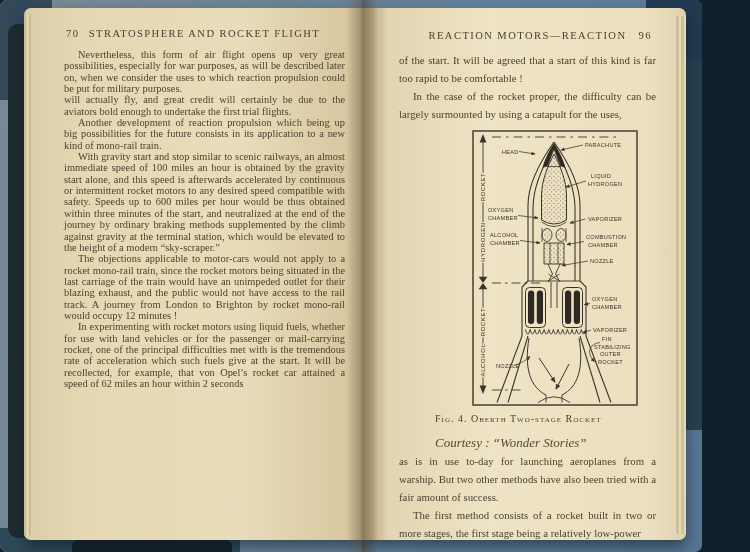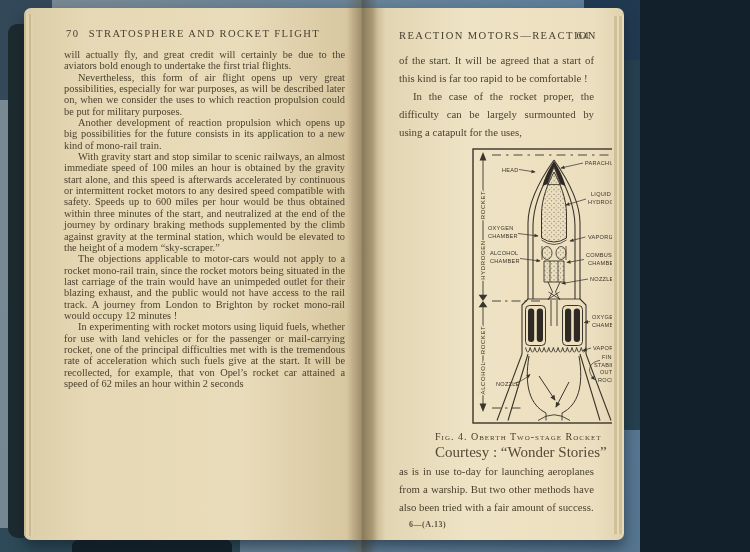--- a/index.html
+++ b/index.html
@@ -1,18 +1,18 @@
 <!DOCTYPE html>
 <html><head>
 <meta charset="utf-8">
 <style>
   html,body{margin:0;padding:0;background:#11202a;}
-  .photo{position:relative;width:640px;height:552px;overflow:hidden;
+  .photo{position:relative;width:702px;height:552px;overflow:hidden;
     background:linear-gradient(103deg,#7b8a93 0%,#6d8494 32%,#61809a 65%,#557590 100%);
-    font-family:"Liberation Serif",serif;}
+    font-family:"Liberation Serif",serif;border-radius:7px;}
   
   .patch{position:absolute;}
   .patch-tl{left:0;top:0;width:52px;height:100px;background:#33495a;border-radius:0 0 34px 0;}
   .cover-left{left:8px;top:24px;bottom:14px;width:17px;background:#1d2b2f;border-radius:9px 3px 3px 10px;}
   .patch-tr{right:0;top:0;width:56px;height:128px;background:#223a51;border-radius:0 0 0 40px;}
   .cover-right{right:0;top:60px;width:20px;height:370px;background:#27404f;border-radius:4px 0 0 6px;}
   .patch-bl{left:0;bottom:0;width:240px;height:24px;background:#2e4a58;}
   .patch-bl2{left:72px;bottom:0;width:160px;height:12px;background:#13212a;border-radius:6px 6px 0 0;}
 
   .book{position:absolute;left:24px;right:16px;top:8px;bottom:12px;display:flex;
@@ -43,21 +43,21 @@
 
   .body-par{margin:0;font-size:10.4px;line-height:11.35px;text-align:justify;color:#4b4330;}
   .col-right .body-par{font-size:10.8px;line-height:18px;}
   .indent{text-indent:14px;}
 
   .figwrap{width:240px;margin:7px 0 0 36px;}
   .figbox{width:166px;height:276px;margin:0 auto;}
   .fig-svg{display:block;width:166px;height:276px;}
   .fig-caption{text-align:left;margin-top:7px;color:#473f2e;}
   .cap1{font-size:10px;font-variant:small-caps;letter-spacing:1px;}
-  .cap2{font-size:15px;margin-top:2px;color:#544b37;}
+  .cap2{font-size:13px;font-style:italic;margin-top:11px;color:#544b37;}
   .after-fig{margin-top:1px;}
   .signature{font-size:8px;color:#5a5140;margin:4px 0 0 10px;letter-spacing:.5px;font-weight:bold;}
 
   .flab{font-family:"Liberation Sans",sans-serif;font-size:5.6px;letter-spacing:.25px;
     fill:#3a352c;}
   .vlab{font-family:"Liberation Sans",sans-serif;font-size:6px;letter-spacing:.6px;
     fill:#3a352c;stroke:#ebdfbe;stroke-width:3px;paint-order:stroke;text-anchor:middle;}
 </style>
 </head>
 <body>
@@ -71,34 +71,34 @@
   <div class="patch cover-left"></div>
 
   <div class="book">
 
     <div class="page page-left">
       <div class="txtcol col-left">
         <div class="running-head">
           <span class="pageno pageno-left">70</span>
           <span class="rtitle">STRATOSPHERE AND ROCKET FLIGHT</span>
         </div>
+        <p class="body-par indent">Nevertheless, this form of air flight opens up very great possibilities, especially for war purposes, as will be described later on, when we consider the uses to which reaction propulsion could be put for military purposes.</p>
         <p class="body-par">will actually fly, and great credit will certainly be due to the aviators bold enough to undertake the first trial flights.</p>
-        <p class="body-par indent">Nevertheless, this form of air flight opens up very great possibilities, especially for war purposes, as will be described later on, when we consider the uses to which reaction propulsion could be put for military purposes.</p>
-        <p class="body-par indent">Another development of reaction propulsion which opens up big possibilities for the future consists in its application to a new kind of mono-rail train.</p>
+        <p class="body-par indent">Another development of reaction propulsion which being up big possibilities for the future consists in its application to a new kind of mono-rail train.</p>
         <p class="body-par indent">With gravity start and stop similar to scenic railways, an almost immediate speed of 100 miles an hour is obtained by the gravity start alone, and this speed is afterwards accelerated by continuous or intermittent rocket motors to any desired speed compatible with safety.  Speeds up to 600 miles per hour would be thus obtained within three minutes of the start, and neutralized at the end of the journey by ordinary braking methods supplemented by the climb against gravity at the terminal station, which would be elevated to the height of a modern “sky-scraper.”</p>
         <p class="body-par indent">The objections applicable to motor-cars would not apply to a rocket mono-rail train, since the rocket motors being situated in the last carriage of the train would have an unimpeded outlet for their blazing exhaust, and the public would not have access to the rail track.  A journey from London to Brighton by rocket mono-rail would occupy 12 minutes !</p>
         <p class="body-par indent">In experimenting with rocket motors using liquid fuels, whether for use with land vehicles or for the passenger or mail-carrying rocket, one of the principal difficulties met with is the tremendous rate of acceleration which such fuels give at the start.  It will be recollected, for example, that von Opel’s rocket car attained a speed of 62 miles an hour within 2 seconds</p>
       </div>
     </div>
 
     <div class="page page-right">
       <div class="txtcol col-right">
         <div class="running-head">
           <span class="rtitle">REACTION MOTORS—REACTION</span>
-          <span class="pageno pageno-right">64</span>
+          <span class="pageno pageno-right">96</span>
         </div>
         <p class="body-par">of the start.  It will be agreed that a start of this kind is far too rapid to be comfortable !</p>
         <p class="body-par indent">In the case of the rocket proper, the difficulty can be largely surmounted by using a catapult for the uses,</p>
 
         <div class="figwrap">
           <div class="figbox">
             <svg class="fig-svg" viewBox="0 0 166 276">
               <defs>
                 <pattern id="stip" width="4.5" height="4.5" patternUnits="userSpaceOnUse">
                   <circle cx="1" cy="1.2" r="0.55" fill="#4a4336"></circle>
@@ -209,19 +209,20 @@
               <text class="flab" x="126" y="233.5">ROCKET</text>
             </svg>
           </div>
           <div class="fig-caption">
             <div class="cap1">Fig. 4. Oberth Two-stage Rocket</div>
             <div class="cap2">Courtesy : “Wonder Stories”</div>
           </div>
         </div>
 
         <p class="body-par after-fig">as is in use to-day for launching aeroplanes from a warship.  But two other methods have also been tried with a fair amount of success.</p>
+        <p class="body-par indent">The first method consists of a rocket built in two or more stages, the first stage being a relatively low-power</p>
         <div class="signature">6—(A.13)</div>
       </div>
     </div>
   </div>
 
   <div class="gutter"></div>
 </div>
 
 </body></html>

